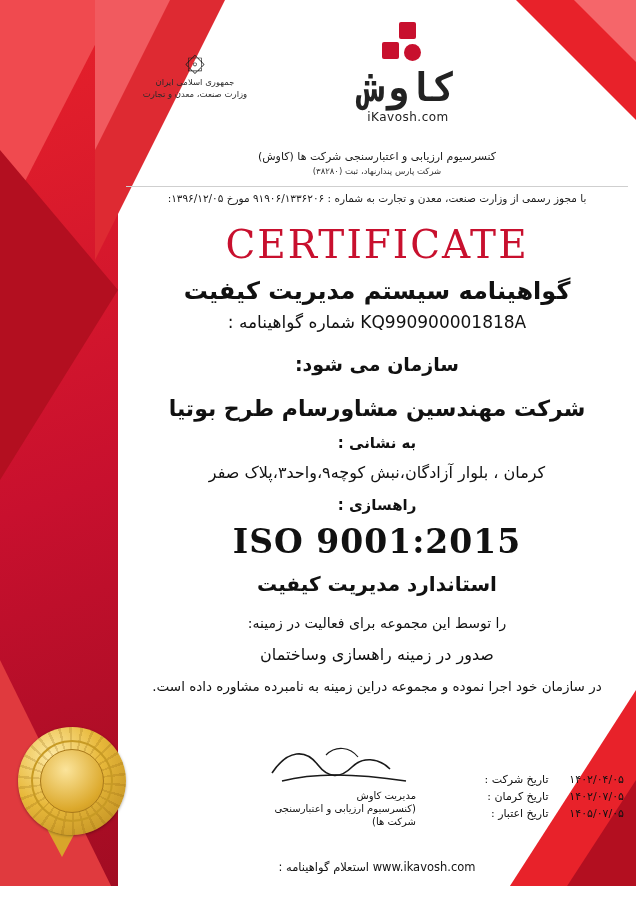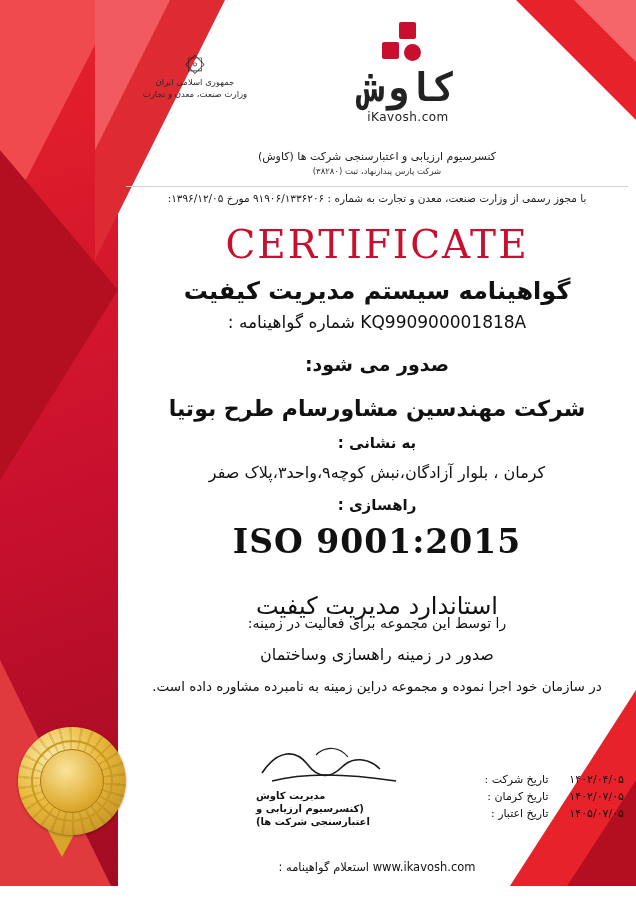--- a/index.html
+++ b/index.html
@@ -233,21 +233,21 @@
   .l-address  { top: 463px; font-size: 16px; }
   .l-reqlab   { top: 496px; font-size: 15px; font-weight: bold; }
   .l-standard {
     top: 522px;
     font-family: "DejaVu Serif", "Liberation Serif", serif;
     font-size: 33px;
     font-weight: bold;
     letter-spacing: 1px;
     direction: ltr;
   }
-  .l-stdname  { top: 572px; font-size: 24px; font-weight: normal; margin-top: 20px; }
+  .l-stdname  { top: 572px; font-size: 20px; font-weight: bold; }
   .l-scope1   { top: 615px; font-size: 14px; }
   .l-scope2   { top: 645px; font-size: 16px; }
   .l-scope3   { top: 678px; font-size: 13.5px; }
 
   
   .seal {
     position: absolute;
     left: 18px;
     bottom: 65px;
     width: 108px;
@@ -291,23 +291,22 @@
     border-right: 16px solid transparent;
     border-top: 30px solid #d8a52b;
   }
 
   
   .sig-block {
     position: absolute;
     left: 138px;
     bottom: 72px;
     width: 160px;
-    text-align: left;
-    direction: rtl;
-    font-weight: bold;
+    text-align: right;
+    direction: rtl;
   }
   .sig-scribble {
     height: 46px;
   }
   .sig-label {
     font-size: 10px;
     color: #111;
     line-height: 13px;
   }
 
@@ -384,21 +383,21 @@
 
     <div class="cert-title">CERTIFICATE</div>
 
     <div class="line l-sysname">گواهینامه سیستم مدیریت کیفیت</div>
 
     <div class="line l-number">
       <span class="num">KQ990900001818A</span>
       <span>شماره گواهینامه :</span>
     </div>
 
-    <div class="line l-declare">صدور می شود:</div>
+    <div class="line l-declare">سازمان می شود:</div>
     <div class="line l-company">شرکت مهندسین مشاورسام طرح بوتیا</div>
     <div class="line l-addrlab">به نشانی :</div>
     <div class="line l-address">کرمان ، بلوار آزادگان،نبش کوچه۹،واحد۳،پلاک صفر</div>
     <div class="line l-reqlab">راهسازی :</div>
     <div class="line l-standard">ISO 9001:2015</div>
     <div class="line l-stdname">استاندارد مدیریت کیفیت</div>
     <div class="line l-scope1">را توسط این مجموعه برای فعالیت در زمینه:</div>
     <div class="line l-scope2">صدور در زمینه راهسازی وساختمان</div>
     <div class="line l-scope3">در سازمان خود اجرا نموده و مجموعه دراین زمینه به نامبرده مشاوره داده است.</div>
 

